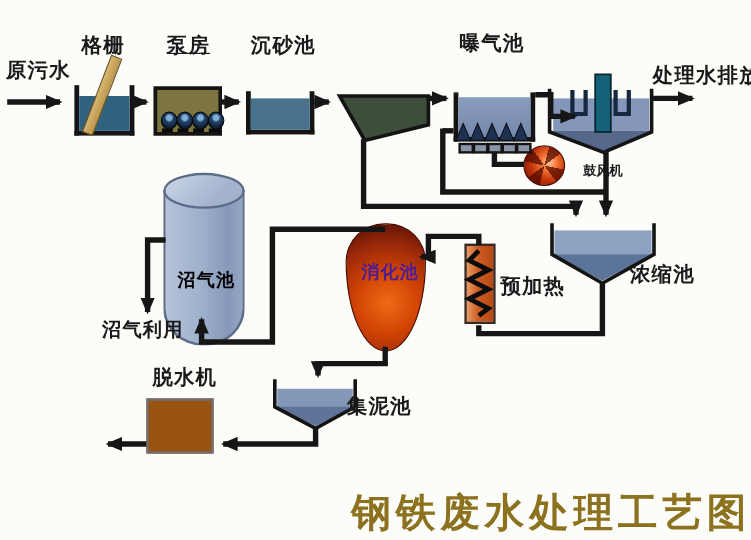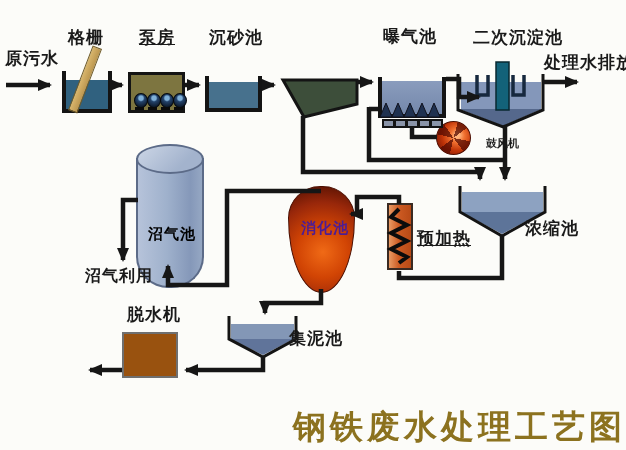--- a/index.html
+++ b/index.html
@@ -181,25 +181,24 @@
       <path d="M263,356 L263,370 L186,370" marker-end="url(#ah)"></path>
       <path d="M122,370 L90,370" marker-end="url(#ah)"></path>
     </g>
   </svg>
 
   <div class="lbl" style="left:5px;top:50px;">原污水</div>
   <div class="lbl" style="left:68px;top:29px;">格栅</div>
   <div class="lbl" style="left:139px;top:29px;text-decoration:underline;">泵房</div>
   <div class="lbl" style="left:209px;top:29px;">沉砂池</div>
   <div class="lbl" style="left:383px;top:28px;">曝气池</div>
-  <div class="lbl" style="left:473px;top:29px;">二次沉淀池</div>
   <div class="lbl" style="left:544px;top:54px;">处理水排放</div>
   <div class="lbl small" style="left:472px;top:137px;">鼓风机</div>
   <div class="lbl" style="left:525px;top:220px;">浓缩池</div>
-  <div class="lbl" style="left:417px;top:230px;text-decoration:underline;">预加热</div>
+  <div class="lbl" style="left:417px;top:230px;">预加热</div>
   <div class="lbl" style="left:301px;top:220px;font-size:15px;color:#4c1d95;">消化池</div>
   <div class="lbl" style="left:148px;top:226px;font-size:15px;color:#000000;">沼气池</div>
   <div class="lbl" style="left:57px;top:267px;font-size:16px;margin-left:28px;">沼气利用</div>
   <div class="lbl" style="left:289px;top:330px;">集泥池</div>
   <div class="lbl" style="left:127px;top:306px;text-align:center;">脱水机</div>
 
   <div class="title">钢铁废水处理工艺图</div>
 </div>
 
 </body></html>

